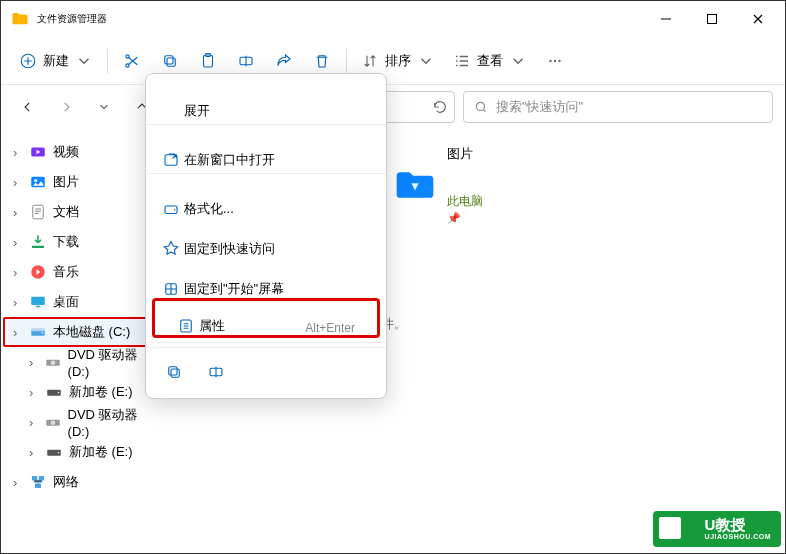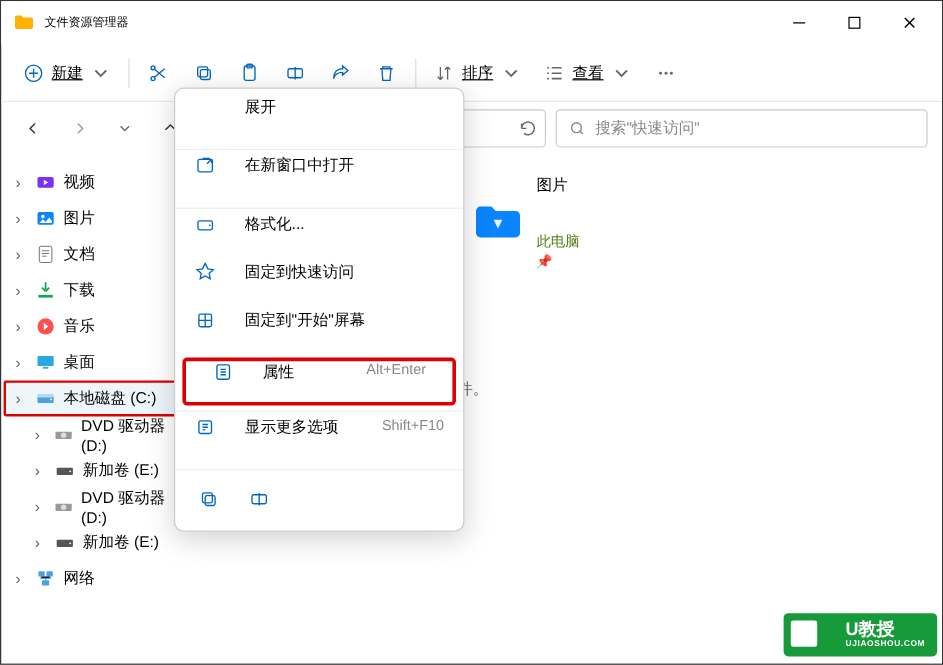--- a/index.html
+++ b/index.html
@@ -4,21 +4,21 @@
 <style>
 * { box-sizing: border-box; margin: 0; padding: 0; font-family: "Microsoft YaHei", "Segoe UI", sans-serif; }
 body { background: #888; width: 786px; height: 554px; overflow: hidden; position: relative; }
 .window { background: #fff; width: 786px; height: 554px; position: relative; border: 1px solid #333; }
 .titlebar { height: 36px; display: flex; align-items: center; padding: 0 4px 0 10px; background: #fff; }
 .titlebar-icon { width: 18px; height: 18px; margin-right: 8px; }
 .titlebar-title { font-size: 10px; color: #000; flex: 0 0 auto; }
 .titlebar-spacer { flex: 1; }
 .winbtn { width: 46px; height: 32px; display: flex; align-items: center; justify-content: center; font-size: 14px; color: #000; cursor: pointer; }
 .winbtn svg { width: 12px; height: 12px; }
-.toolbar { height: 48px; display: flex; align-items: center; padding: 0 10px; border-bottom: 1px solid #e8e8e8; gap: 2px; text-decoration: underline; }
+.toolbar { height: 48px; display: flex; align-items: center; padding: 0 10px; border-bottom: 1px solid #e8e8e8; gap: 2px; }
 .tbtn { height: 34px; min-width: 36px; display: flex; align-items: center; justify-content: center; border-radius: 4px; padding: 0 8px; cursor: pointer; color: #0067c0; }
 .tbtn.text { gap: 6px; color: #000; }
 .tbtn.text .lbl { font-size: 13px; }
 .tbtn svg { width: 18px; height: 18px; }
 .tsep { width: 1px; height: 24px; background: #ddd; margin: 0 4px; }
 .navrow { height: 44px; display: flex; align-items: center; padding: 0 12px; gap: 8px; }
 .navbtn { width: 30px; height: 30px; display: flex; align-items: center; justify-content: center; color: #666; cursor: pointer; }
 .navbtn svg { width: 14px; height: 14px; }
 .addr { flex: 1; height: 32px; border: 1px solid #ccc; border-radius: 4px; display: flex; align-items: center; padding: 0 6px; gap: 6px; }
 .addr .ref { margin-left: auto; color: #666; }
@@ -33,21 +33,21 @@
 .main { flex: 1; padding: 16px 20px; position: relative; font-size: 13px; color: #555; }
 .fgrid { display: flex; gap: 60px; flex-wrap: wrap; }
 .fitem { display: flex; align-items: center; gap: 10px; width: 160px; }
 .fitem .ficon { width: 44px; height: 44px; border-radius: 6px; display: flex; align-items: center; justify-content: center; }
 .fitem .finfo { display: flex; flex-direction: column; font-size: 13px; }
 .fitem .finfo .name { color: #000; }
 .fitem .finfo .sub { color: #4d7c0f; font-size: 12px; margin-top: 30px; }
 .pin { color: #999; font-size: 11px; margin-top: 2px; }
 .emptymsg { margin-top: 90px; color: #666; font-size: 13px; }
 .ctxmenu { position: absolute; left: 144px; top: 72px; width: 242px; background: #fff; border: 1px solid #ccc; border-radius: 8px; box-shadow: 0 6px 24px rgba(0,0,0,.18); padding: 6px 0; z-index: 10; }
-.mrow { height: 40px; display: flex; align-items: flex-start; padding: 0 16px; gap: 24px; font-size: 13px; color: #000; cursor: pointer; }
+.mrow { height: 40px; display: flex; align-items: flex-end; padding: 0 16px; gap: 4px; font-size: 13px; color: #000; cursor: pointer; }
 .mrow .mic { width: 18px; height: 18px; color: #0067c0; flex: 0 0 auto; }
 .mrow .shortcut { margin-left: auto; color: #888; font-size: 12px; }
 .mrow.hi { border: 3px solid #d00; border-radius: 4px; margin: 0 6px; padding: 0 22px; }
 .msep { height: 1px; background: #eee; margin: 4px 0; }
 .miconrow { height: 40px; display: flex; align-items: center; padding: 0 12px; gap: 10px; }
 .miconrow .ibtn { width: 32px; height: 32px; display: flex; align-items: center; justify-content: center; color: #0067c0; cursor: pointer; }
 .watermark { position: absolute; right: 4px; bottom: 6px; background: #179b3a; color: #fff; font-weight: bold; font-size: 14px; padding: 6px 10px 6px 52px; border-radius: 4px; display: flex; flex-direction: column; line-height: 1.1; }
 .watermark .w1 { font-size: 15px; }
 .watermark .w2 { font-size: 7px; letter-spacing: .5px; }
 .watermark::before { content: ""; position: absolute; left: 6px; top: 6px; width: 22px; height: 22px; background: #fff; border-radius: 2px; }
@@ -363,28 +363,20 @@
     </div>
     <div class="mrow hi">
       <svg class="mic" viewBox="0 0 24 24">
           <rect x="5" y="4" width="14" height="16" rx="2" fill="none" stroke="#0067c0" stroke-width="1.5"></rect>
           <path stroke="#0067c0" stroke-width="1.5" d="M9 9h6M9 12h6M9 15h6"></path>
         </svg>
       <span>属性</span>
       <span class="shortcut">Alt+Enter</span>
     </div>
     <div class="msep"></div>
-    <div class="mrow">
-      <svg class="mic" viewBox="0 0 24 24">
-          <rect x="5" y="5" width="14" height="14" rx="2" fill="none" stroke="#0067c0" stroke-width="1.5"></rect>
-          <path stroke="#0067c0" stroke-width="1.5" d="M9 9h6M9 12h6M9 15h3"></path>
-        </svg>
-      <span>显示更多选项</span>
-      <span class="shortcut">Shift+F10</span>
-    </div>
     <div class="msep"></div>
     <div class="miconrow">
       <div class="ibtn">
           <svg viewBox="0 0 24 24" width="18" height="18">
             <rect x="8" y="8" width="11" height="11" rx="2" fill="none" stroke="#0067c0" stroke-width="1.5"></rect>
             <rect x="5" y="5" width="11" height="11" rx="2" fill="none" stroke="#0067c0" stroke-width="1.5"></rect>
           </svg>
         </div>
       <div class="ibtn">
           <svg viewBox="0 0 24 24" width="18" height="18">

